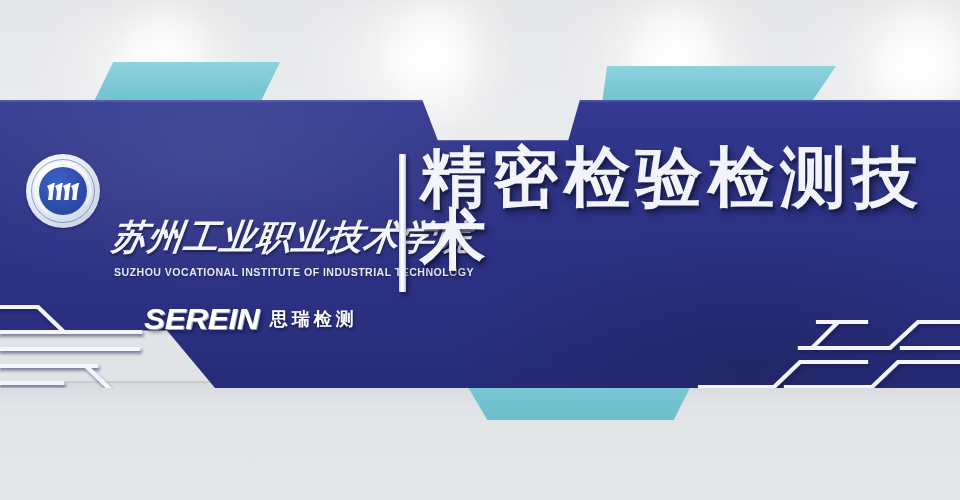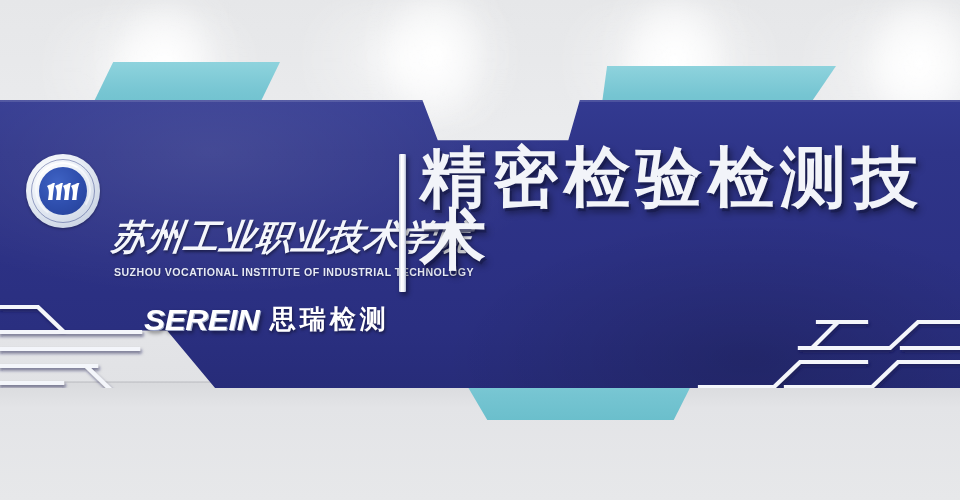--- a/index.html
+++ b/index.html
@@ -240,21 +240,21 @@
     letter-spacing: -0.5px;
     color: #ffffff;
     text-shadow:
       1px 1px 0 #9aa4c6,
       2px 3px 4px rgba(0,0,0,0.5);
     transform: scaleX(1.06);
     transform-origin: left center;
   }
   .serein-cn {
     font-family: "Liberation Serif", serif;
-    font-size: 26px;
+    font-size: 18px;
     font-weight: 700;
     letter-spacing: 4px;
     color: #ffffff;
     text-shadow: 1px 2px 3px rgba(0,0,0,0.45);
   }
 
   .divider {
     position: absolute;
     left: 399px; top: 54px;
     width: 7px; height: 138px;

